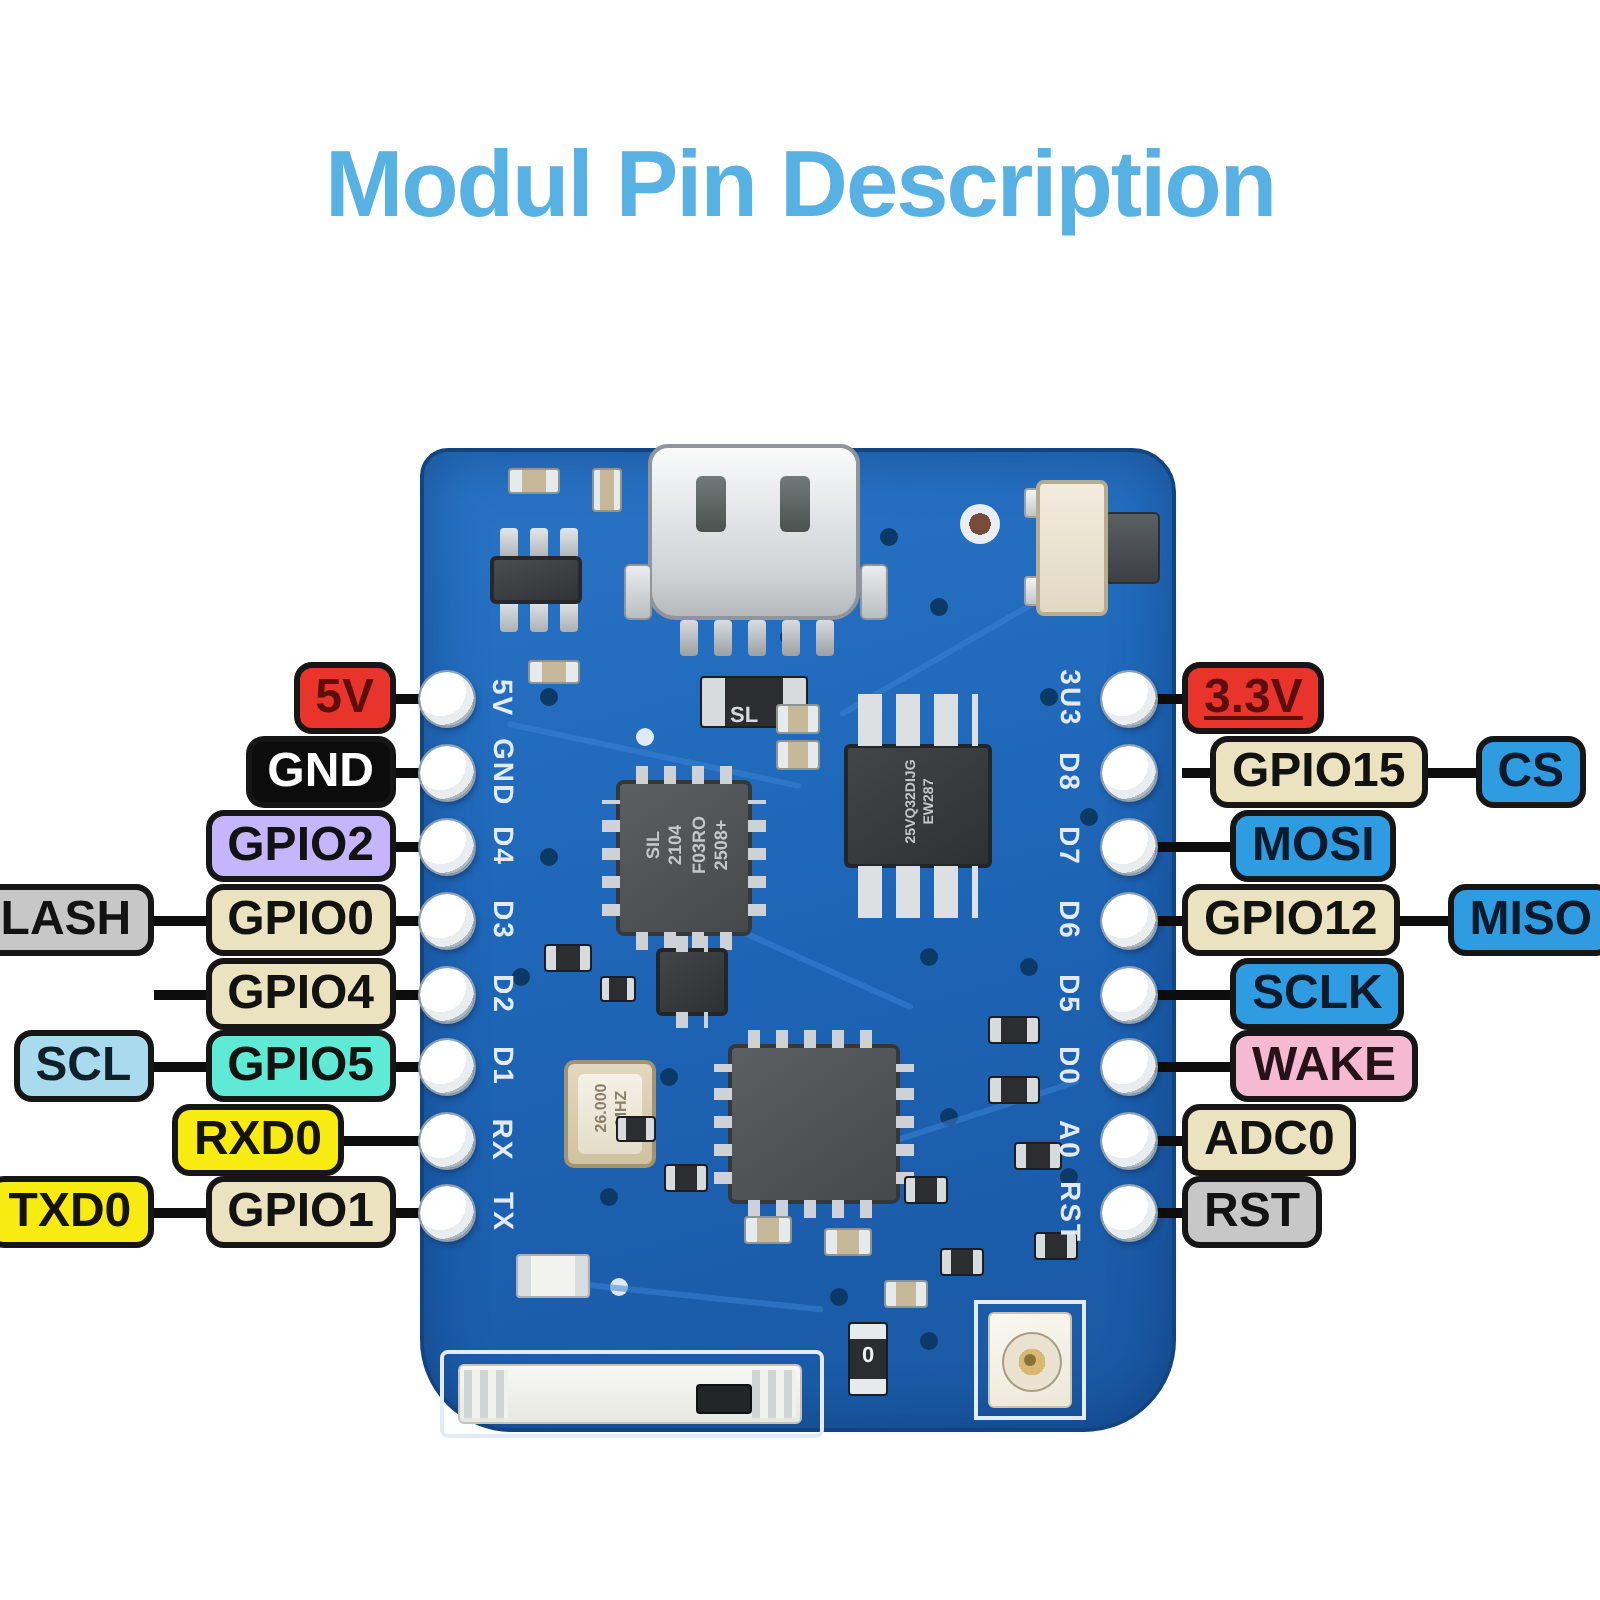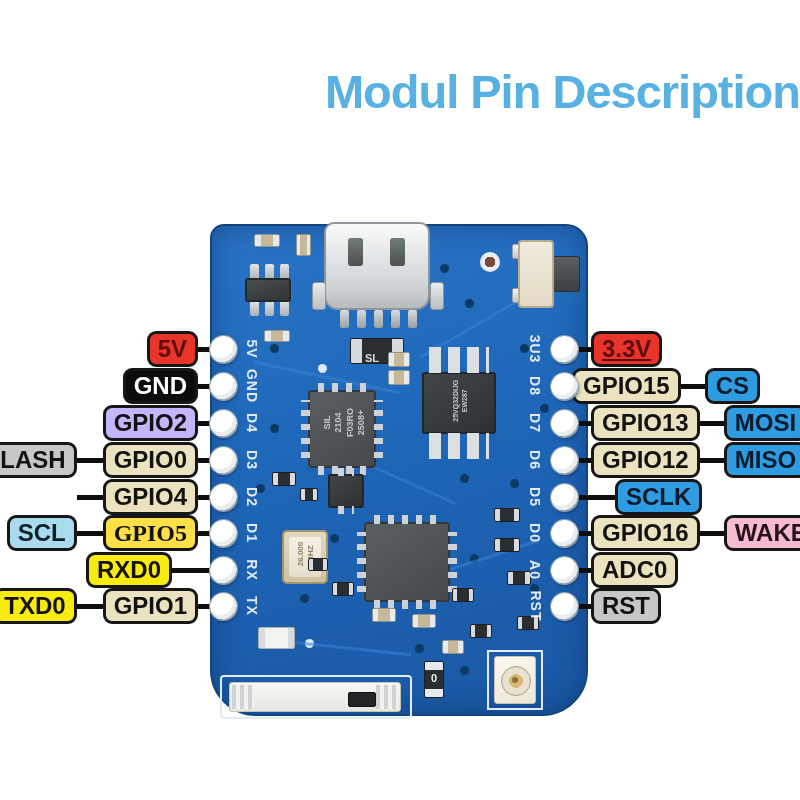--- a/index.html
+++ b/index.html
@@ -1,18 +1,18 @@
 <!DOCTYPE html>
 <html><head>
 <meta charset="utf-8">
 <style>
   html,body{margin:0;padding:0;background:#fff;}
   .stage{position:relative;width:800px;height:800px;background:#ffffff;overflow:hidden;
          font-family:"Liberation Sans", sans-serif;}
-  .title{position:absolute;left:0;top:64px;width:100%;text-align:right;
+  .title{position:absolute;left:0;top:64px;width:100%;text-align:center;
          font-size:47px;font-weight:bold;letter-spacing:-1px;}
   
   .board{position:absolute;left:210px;top:224px;width:378px;height:492px;
          background:linear-gradient(165deg,#2a74c6 0%,#2069bb 35%,#1c5fae 70%,#1a58a3 100%);
          border:2px solid #12447f;box-sizing:border-box;
          border-radius:14px 22px 46px 46px;
          box-shadow:inset 0 0 30px rgba(8,40,90,.45);}
   .trace{position:absolute;background:#3b82d4;opacity:.55;border-radius:2px;}
   .vias{position:absolute;left:0;top:0;width:5px;height:5px;border-radius:50%;background:transparent;
         box-shadow:60px 120px 0 2px #0c3a66, 180px 90px 0 2px #0c3a66, 255px 75px 0 2px #0c3a66,
@@ -230,21 +230,21 @@
         <span class="badge" style="background: rgb(235, 226, 191); color: rgb(18, 18, 16);">GPIO4</span>
         <span class="wire" style="width: 18px; background: rgb(13, 13, 13);"></span>
       </div>
       <div class="pin-hole" style="left: 210px; top: 484px;"></div>
       <div class="silk" style="left: 239px; top: 480px;">
         <span>D2</span>
       </div>
       <div class="pin-row" style="right: 584px; top: 515px;">
         <span class="badge" style="background: rgb(169, 218, 238); color: rgb(16, 32, 40);">SCL</span>
         <span class="wire" style="width: 26px; background: rgb(13, 13, 13);"></span>
-        <span class="badge" style="background: #fde047; color: rgb(18, 18, 16); font-family: Liberation Serif, serif;">GPIO5</span>
+        <span class="badge" style="background: #5eead4; color: rgb(18, 18, 16);">GPIO5</span>
         <span class="wire" style="width: 18px; background: rgb(13, 13, 13);"></span>
       </div>
       <div class="pin-hole" style="left: 210px; top: 520px;"></div>
       <div class="silk" style="left: 239px; top: 516px;">
         <span>D1</span>
       </div>
       <div class="pin-row" style="right: 584px; top: 552px;">
         <span class="badge" style="background: rgb(247, 235, 18); color: rgb(20, 19, 5);">RXD0</span>
         <span class="wire" style="width: 26px; background: rgb(13, 13, 13);"></span>
         <span class="wire" style="width: 18px; background: rgb(13, 13, 13);"></span>
@@ -264,33 +264,32 @@
         <span>TX</span>
       </div>
       <div class="pin-row" style="left: 577px; top: 331px;">
         <span class="wire" style="width: 14px; background: rgb(13, 13, 13);"></span>
         <span class="badge" style="background: rgb(232, 52, 42); color: rgb(93, 13, 13); text-decoration: underline;">3.3V</span>
       </div>
       <div class="pin-hole" style="left: 551px; top: 336px;"></div>
       <div class="silk" style="left: 522px; top: 332px;">
         <span>3U3</span>
       </div>
-      <div class="pin-row" style="left: 558px; top: 368px; text-align: right;">
+      <div class="pin-row" style="left: 591px; top: 368px; text-align: right;">
         <span class="wire" style="width: 14px; background: rgb(13, 13, 13);"></span>
         <span class="badge" style="background: rgb(235, 226, 191); color: rgb(18, 18, 16);">GPIO15</span>
         <span class="wire" style="width: 24px; background: rgb(13, 13, 13);"></span>
         <span class="badge" style="background: rgb(47, 156, 226); color: rgb(11, 27, 43);">CS</span>
       </div>
       <div class="pin-hole" style="left: 551px; top: 373px;"></div>
       <div class="silk" style="left: 522px; top: 369px;">
         <span>D8</span>
       </div>
       <div class="pin-row" style="left: 577px; top: 405px;">
         <span class="wire" style="width: 14px; background: rgb(13, 13, 13);"></span>
-        <span class="badge" style="background: rgb(235, 226, 191); color: rgb(18, 18, 16);">GPIO13</span>
         <span class="wire" style="width: 24px; background: rgb(13, 13, 13);"></span>
         <span class="badge" style="background: rgb(47, 156, 226); color: rgb(11, 27, 43);">MOSI</span>
       </div>
       <div class="pin-hole" style="left: 551px; top: 410px;"></div>
       <div class="silk" style="left: 522px; top: 406px;">
         <span>D7</span>
       </div>
       <div class="pin-row" style="left: 577px; top: 442px;">
         <span class="wire" style="width: 14px; background: rgb(13, 13, 13);"></span>
         <span class="badge" style="background: rgb(235, 226, 191); color: rgb(18, 18, 16);">GPIO12</span>
@@ -305,21 +304,20 @@
         <span class="wire" style="width: 14px; background: rgb(13, 13, 13);"></span>
         <span class="wire" style="width: 24px; background: rgb(13, 13, 13);"></span>
         <span class="badge" style="background: rgb(47, 156, 226); color: rgb(11, 27, 43);">SCLK</span>
       </div>
       <div class="pin-hole" style="left: 551px; top: 484px;"></div>
       <div class="silk" style="left: 522px; top: 480px;">
         <span>D5</span>
       </div>
       <div class="pin-row" style="left: 577px; top: 515px;">
         <span class="wire" style="width: 14px; background: rgb(13, 13, 13);"></span>
-        <span class="badge" style="background: rgb(235, 226, 191); color: rgb(18, 18, 16);">GPIO16</span>
         <span class="wire" style="width: 24px; background: rgb(13, 13, 13);"></span>
         <span class="badge" style="background: rgb(245, 186, 210); color: rgb(38, 18, 24);">WAKE</span>
       </div>
       <div class="pin-hole" style="left: 551px; top: 520px;"></div>
       <div class="silk" style="left: 522px; top: 516px;">
         <span>D0</span>
       </div>
       <div class="pin-row" style="left: 577px; top: 552px;">
         <span class="wire" style="width: 14px; background: rgb(13, 13, 13);"></span>
         <span class="badge" style="background: rgb(235, 226, 191); color: rgb(18, 18, 16);">ADC0</span>

